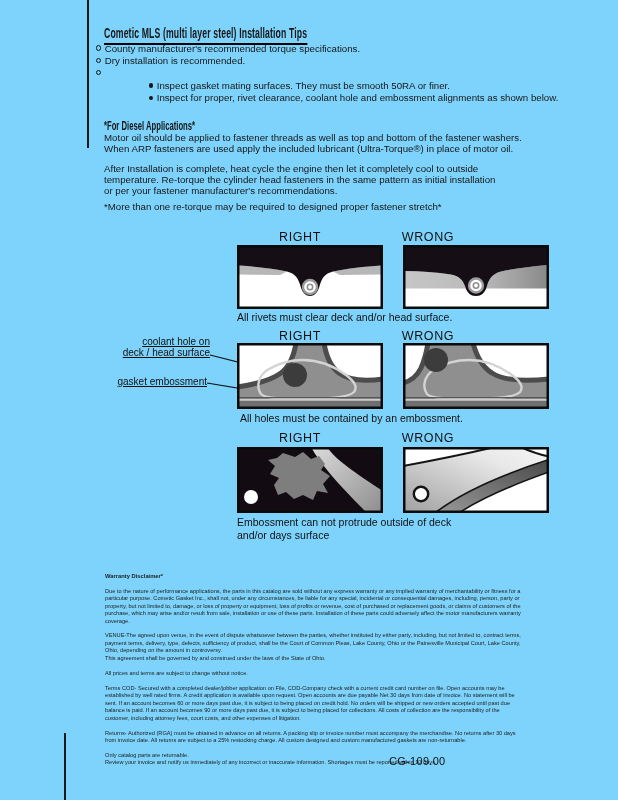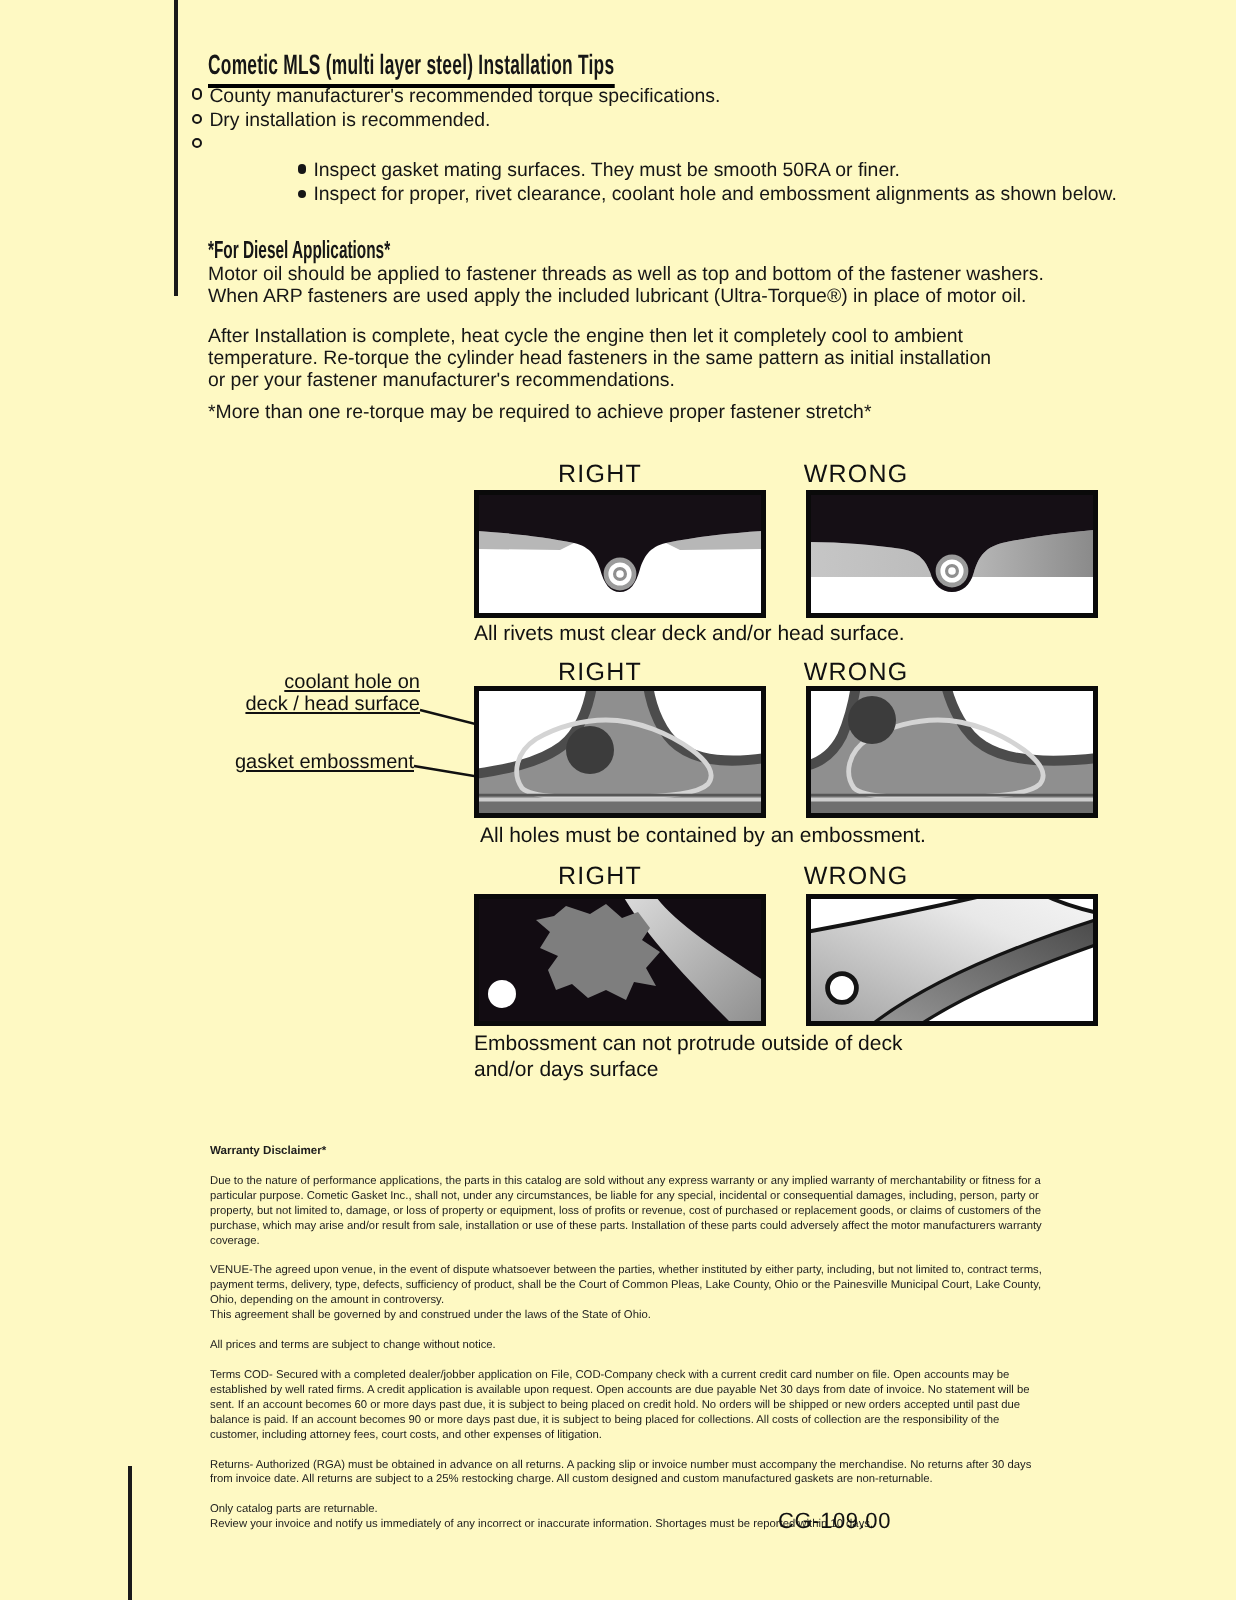--- a/index.html
+++ b/index.html
@@ -1,16 +1,16 @@
 <!DOCTYPE html>
 <html><head>
 <meta charset="utf-8">
 <style>
   html,body{margin:0;padding:0;background:#ffffff;}
-  #page{position:relative;width:618px;height:800px;background:#fef9c3;overflow:hidden;
+  #page{position:relative;width:618px;height:800px;background:#7dd3fc;overflow:hidden;
         font-family:"Liberation Sans","DejaVu Sans",sans-serif;color:#161616;}
   .abs{position:absolute;}
   .rule{position:absolute;background:#1a1a1a;}
   
   #title{left:104px;top:24px;white-space:nowrap;}
   #title .squeeze{display:inline-block;transform:scaleX(0.62);transform-origin:0 0;
         font-weight:bold;font-size:14px;border-bottom:2px solid #000;padding-bottom:2px;letter-spacing:0.2px;}
   
   #tips{left:96px;top:43px;width:500px;}
   .tip{font-size:9.7px;line-height:12.2px;white-space:nowrap;}
@@ -55,24 +55,24 @@
     <div class="tip"><span class="mk-o"></span></div>
     <div class="tip sub"><span class="mk-f"></span><span>Inspect gasket mating surfaces.  They must be smooth 50RA or finer.</span></div>
     <div class="tip sub"><span class="mk-f"></span><span>Inspect for proper, rivet clearance, coolant hole and embossment alignments as shown below.</span></div>
   </div>
 
   <div class="abs" id="diesel-heading">
     <span class="squeeze">*For Diesel Applications*</span>
   </div>
   <div class="abs para preline" style="left:104px;top:133px;">Motor oil should be applied to fastener threads as well as top and bottom of the fastener washers.
 When ARP fasteners are used apply the included lubricant (Ultra-Torque®) in place of motor oil.</div>
-  <div class="abs para preline" style="left:104px;top:164px;">After Installation is complete, heat cycle the engine then let it completely cool to ambient
+  <div class="abs para preline" style="left:104px;top:164px;">After Installation is complete, heat cycle the engine then let it completely cool to outside
 temperature. Re-torque the cylinder head fasteners in the same pattern as initial installation
 or per your fastener manufacturer's recommendations.</div>
-  <div class="abs para" style="left:104px;top:202px;">*More than one re-torque may be required to achieve proper fastener stretch*</div>
+  <div class="abs para" style="left:104px;top:202px;">*More than one re-torque may be required to designed proper fastener stretch*</div>
 
   <div class="abs dlabel" style="left:272px;top:230px;">RIGHT</div>
   <div class="abs dlabel" style="left:400px;top:230px;">WRONG</div>
 
   <svg class="dbox" style="left:237px;top:245px;" width="146" height="64" viewBox="0 0 146 64">
     <rect x="0" y="0" width="146" height="64" fill="#ffffff"></rect>
     <path d="M2,20.5 C18,21.5 36,23.5 50,26.5 L43,30 L2,29.5 Z" fill="#b7b7b7"></path>
     <path d="M144,20.5 C128,21.5 110,23.5 96,26.5 L103,30 L144,29.5 Z" fill="#b7b7b7"></path>
     <path d="M2,2 L144,2 L144,20.5 C128,21.5 110,23.5 96,26.5 C87.5,28.5 85,33.5 83,39.5 C81,47 78,51 73,51 C68,51 65,47 63,39.5 C61,33.5 58.5,28.5 50,26.5 C36,23.5 18,21.5 2,20.5 Z" fill="#150f15"></path>
     <circle cx="73" cy="42" r="7" fill="#ffffff" stroke="#9b9b9b" stroke-width="2.4"></circle>

